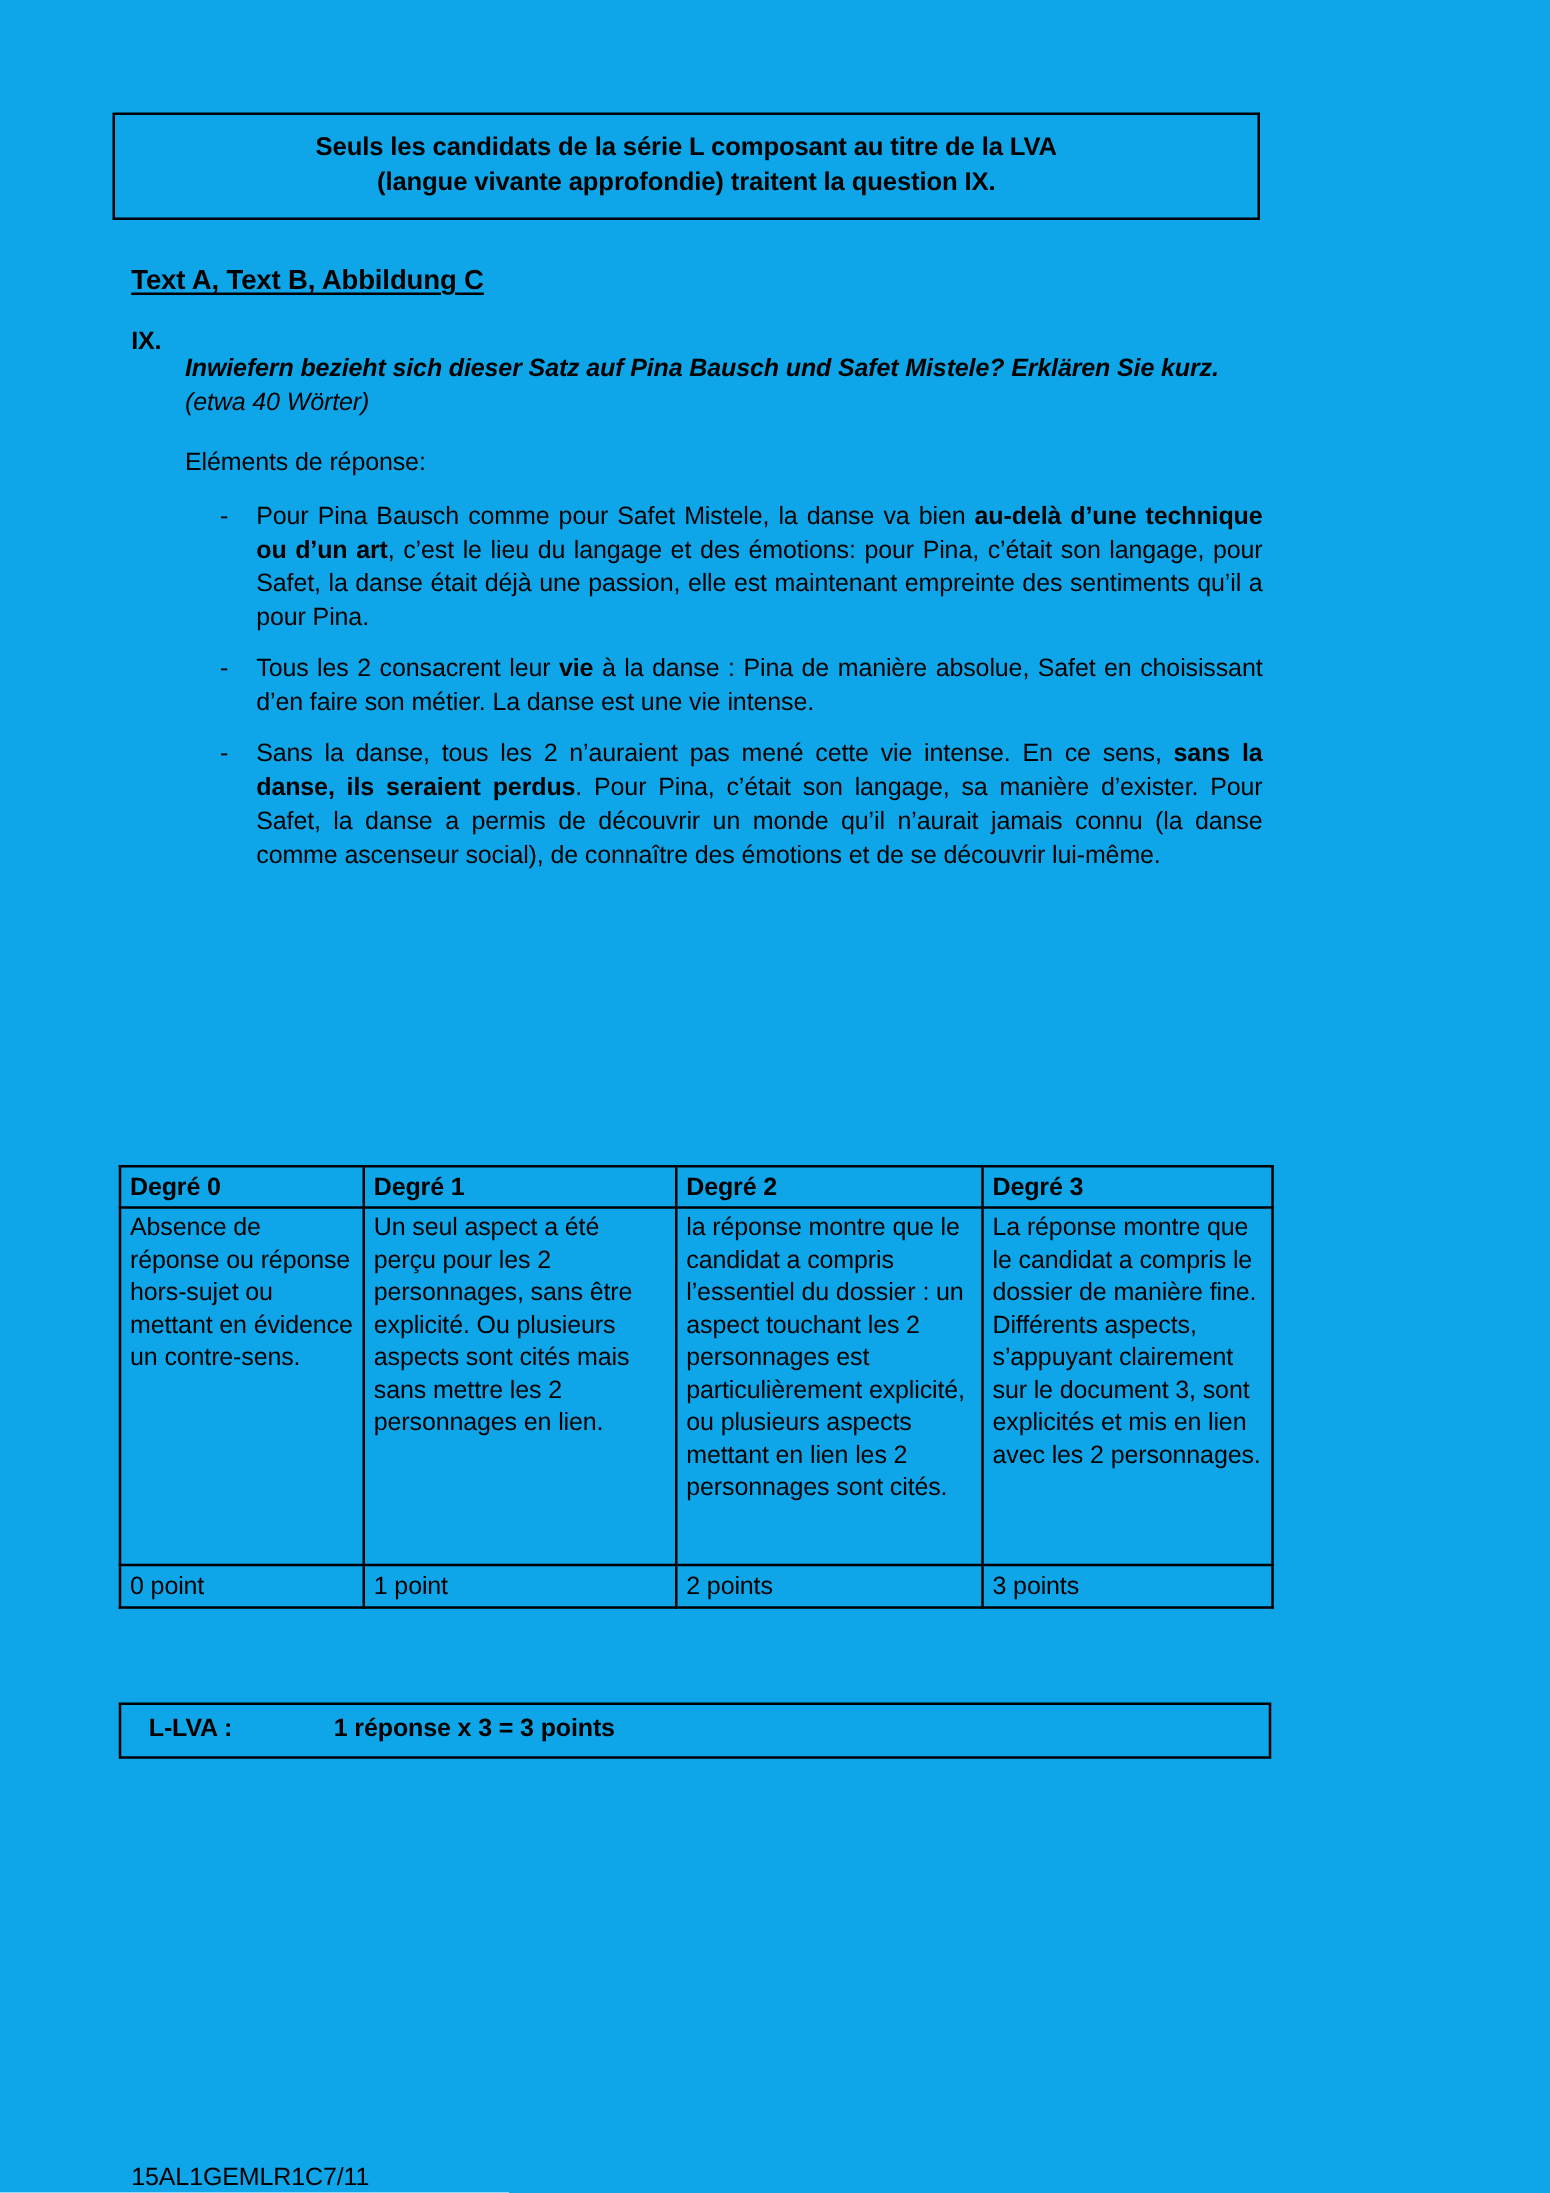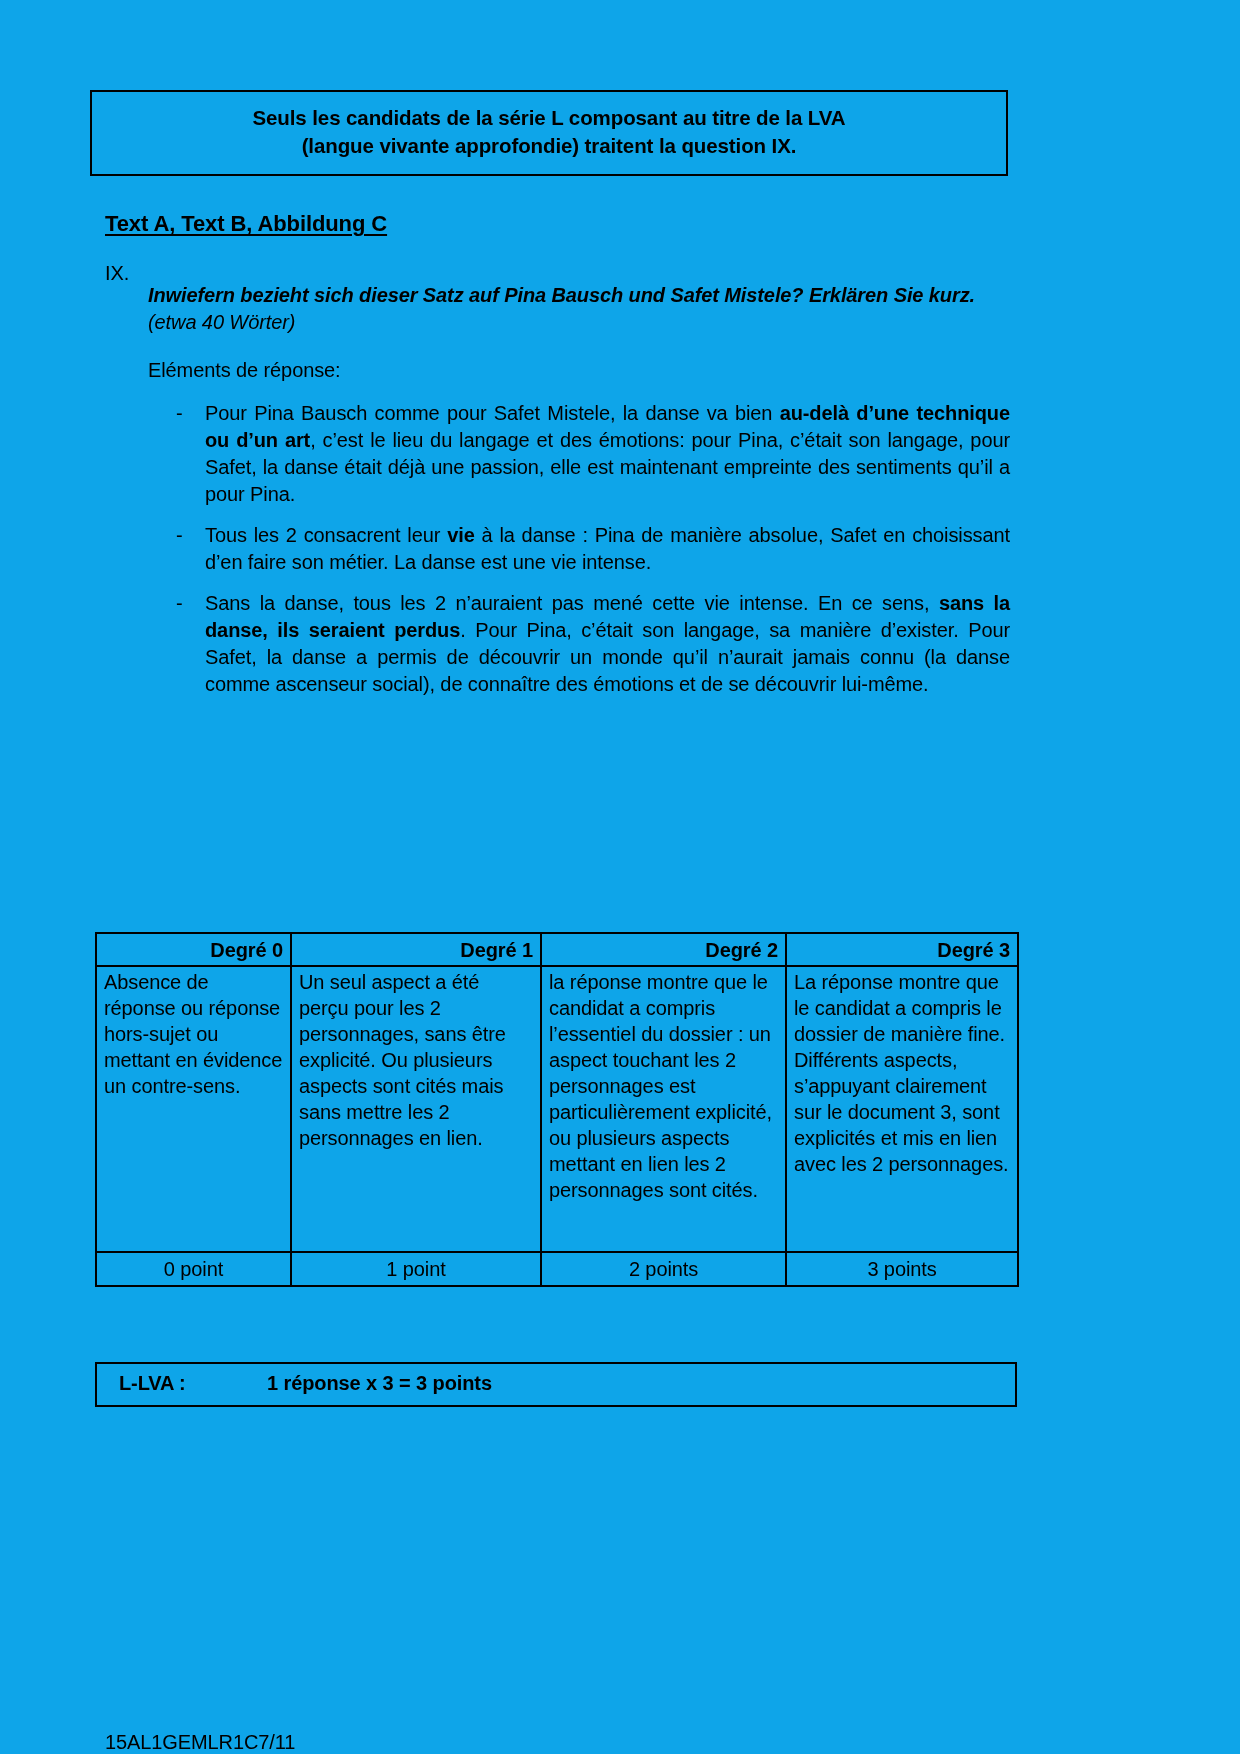--- a/index.html
+++ b/index.html
@@ -42,21 +42,21 @@
     text-decoration-thickness: 2px;
   }
 
   
   .question {
     position: absolute;
     left: 105px; top: 260px;
     width: 905px;
     display: flex;
   }
-  .qnum { width: 43px; font-weight: normal; flex: none; }
+  .qnum { width: 43px; font-weight: bold; flex: none; }
   .qbody { flex: 1; }
   .qbody p { margin: 0; }
   .quote {
     font-weight: bold;
     font-style: italic;
     text-align: justify;
   }
   .task { margin-top: 22px !important; }
   .task-main { font-weight: bold; font-style: italic; }
   .task-note { display: block; font-style: italic; }
@@ -85,35 +85,35 @@
     font-size: 20px;
     line-height: 26px;
   }
   .grading-table td {
     border: 2px solid #000;
     padding: 2px 7px;
     vertical-align: top;
     box-sizing: border-box;
   }
   .degree-row td {
-    text-align: right;
+    text-align: left;
     font-weight: bold;
     height: 33px;
     vertical-align: middle;
     padding: 1px 7px;
     margin-top: 32px;
   }
   .sub-row td {
     font-weight: bold;
     font-style: italic;
     height: 54px;
   }
   .desc-row td { height: 286px; }
   .points-row td {
-    text-align: center;
+    text-align: left;
     height: 34px;
     vertical-align: middle;
     padding: 2px 7px;
   }
 
   
   .score-box {
     position: absolute;
     left: 95px; top: 1362px;
     width: 922px;

